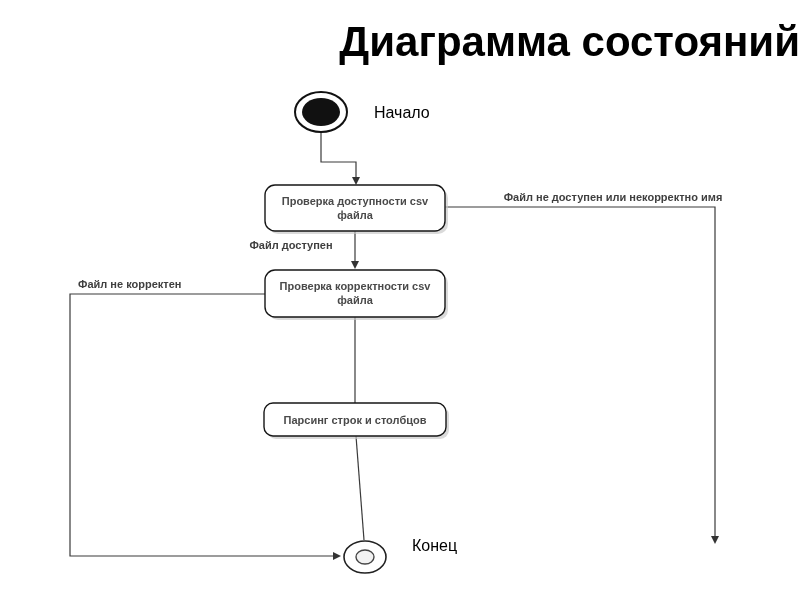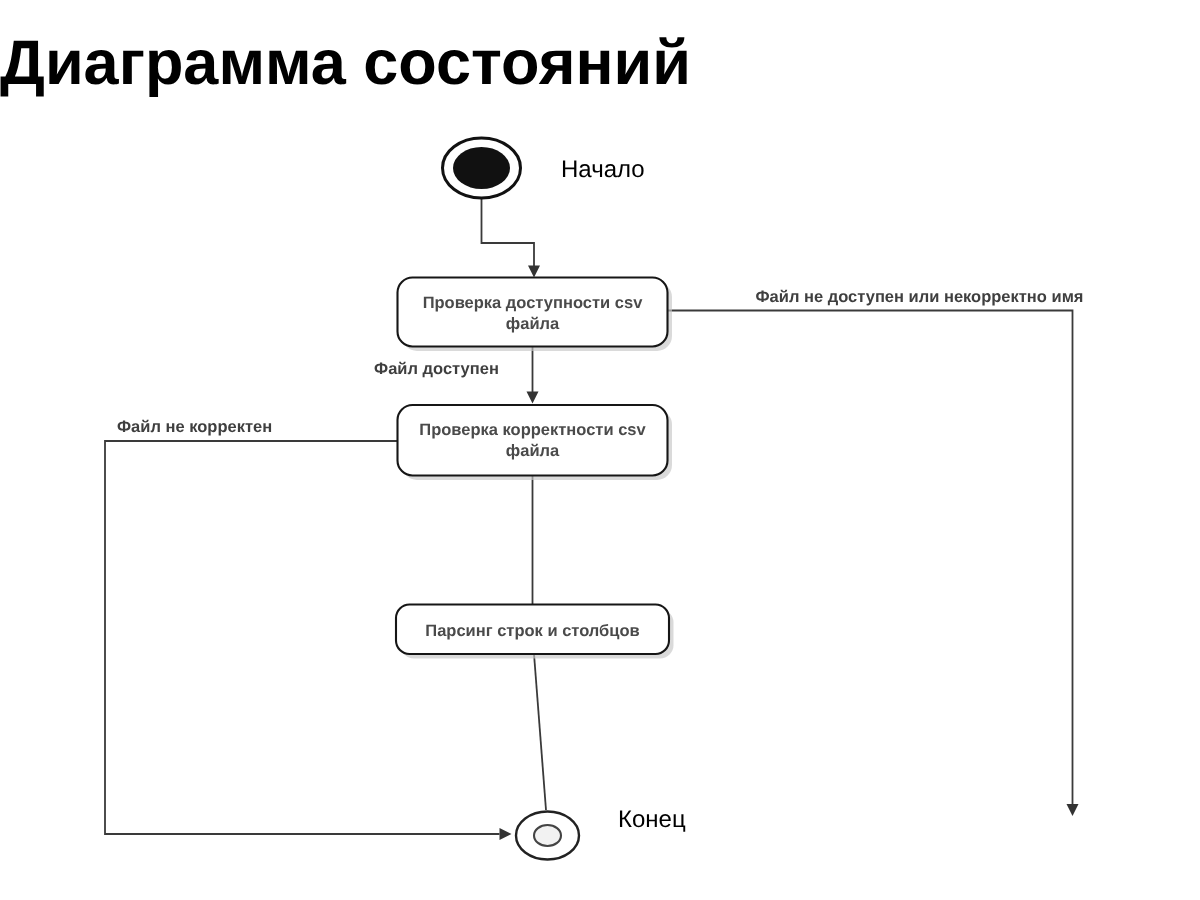--- a/index.html
+++ b/index.html
@@ -14,21 +14,21 @@
     background: #ffffff;
     overflow: hidden;
     font-family: "Liberation Sans", sans-serif;
   }
   .page-title {
     position: absolute;
     top: 18px;
     left: 0;
     right: 0;
     margin: 0;
-    text-align: left;
+    text-align: right;
     font-family: "Liberation Sans", sans-serif;
     font-weight: bold;
     font-size: 42px;
     color: #000000;
     letter-spacing: 0px;
   }
   svg.diagram {
     position: absolute;
     left: 0;
     top: 0;

